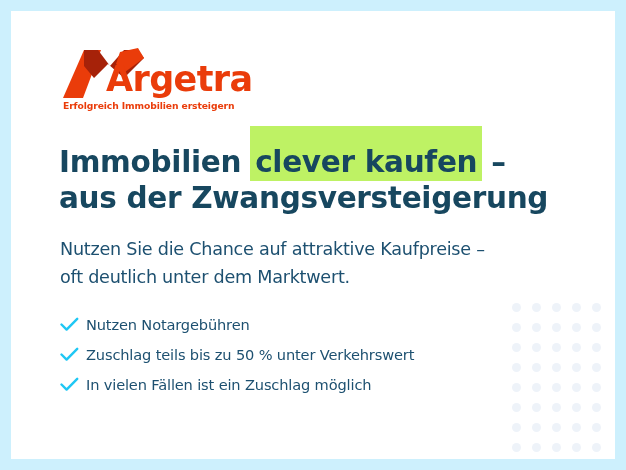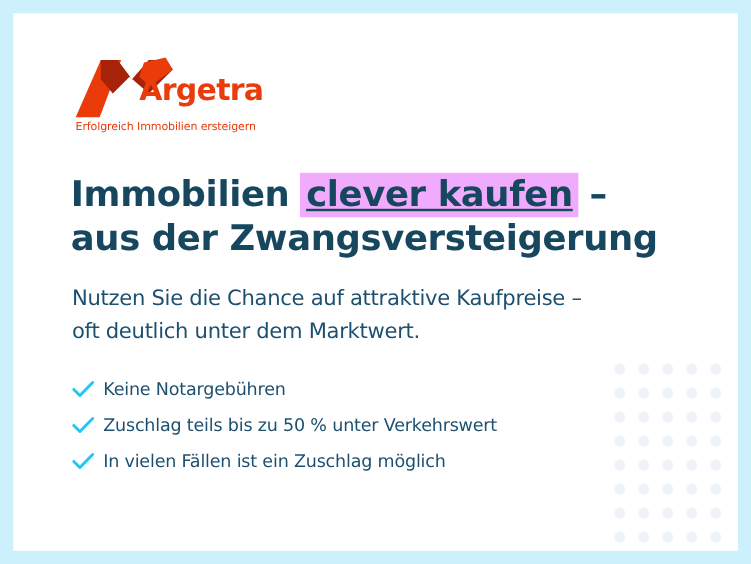--- a/index.html
+++ b/index.html
@@ -58,32 +58,31 @@
     width: 200px;
     height: 80px;
   }
   #logo-mark { position: absolute; left: 0; top: 0; }
   #logo-word {
     position: absolute;
     left: 48px;
     top: 20px;
     font-family: "DejaVu Sans", sans-serif;
     font-weight: bold;
-    font-size: 25px;
+    font-size: 35px;
     letter-spacing: -0.6px;
     color: #ea3c0a;
     line-height: 1;
-    margin-left: 10px;
   }
   #logo-tagline {
     position: absolute;
     left: 5px;
     top: 58px;
     font-family: "DejaVu Sans", sans-serif;
-    font-weight: normal;
+    font-weight: bold;
     font-size: 9.2px;
     letter-spacing: -0.1px;
     color: #ea3c0a;
     white-space: nowrap;
   }
 
   
   #badge {
     position: absolute;
     left: 487px;
@@ -111,24 +110,23 @@
     top: 133px;
     font-family: "DejaVu Sans", sans-serif;
     font-weight: bold;
     font-size: 29.5px;
     line-height: 36px;
     color: #17475f;
     letter-spacing: -0.3px;
     white-space: nowrap;
   }
   #headline .hl {
-    background: #f0abfc;
-    padding: 1px 5px 2px 5px;
+    background: #bef264;
+    padding: 19px 5px 2px 5px;
     margin: 0 -1px;
-    text-decoration: underline;
   }
 
   
   #subheadline {
     position: absolute;
     left: 49px;
     top: 224px;
     font-family: "DejaVu Sans", sans-serif;
     font-size: 17.6px;
     line-height: 28px;
@@ -237,21 +235,21 @@
       <div>oft deutlich unter dem Marktwert.</div>
     </div>
 
     <div id="bullets">
         <div class="bullet-row">
           <span class="check-icon">
             <svg width="19" height="15" viewBox="0 0 19 15">
               <polyline points="1.5,7.5 6.6,12.6 17.2,1.8" fill="none" stroke="#1fc7f4" stroke-width="2.4" stroke-linecap="round" stroke-linejoin="round"></polyline>
             </svg>
           </span>
-          <span class="bullet-label">Keine Notargebühren</span>
+          <span class="bullet-label">Nutzen Notargebühren</span>
         </div>
         <div class="bullet-row">
           <span class="check-icon">
             <svg width="19" height="15" viewBox="0 0 19 15">
               <polyline points="1.5,7.5 6.6,12.6 17.2,1.8" fill="none" stroke="#1fc7f4" stroke-width="2.4" stroke-linecap="round" stroke-linejoin="round"></polyline>
             </svg>
           </span>
           <span class="bullet-label">Zuschlag teils bis zu 50 % unter Verkehrswert</span>
         </div>
         <div class="bullet-row">

